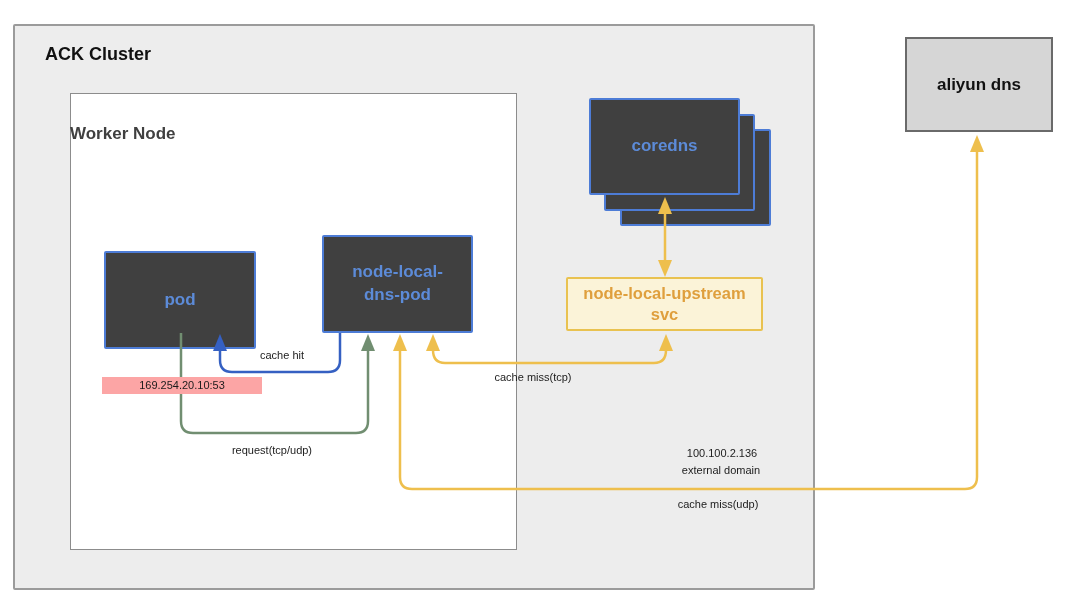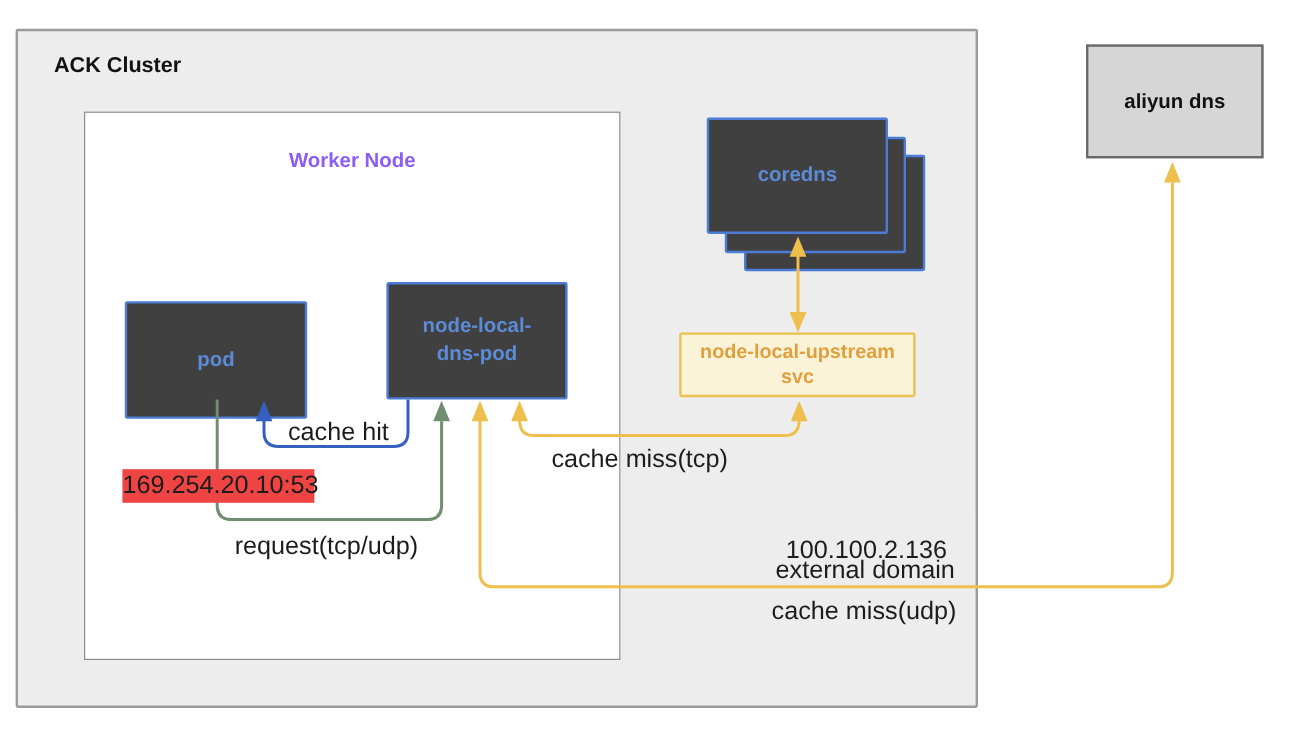--- a/index.html
+++ b/index.html
@@ -11,21 +11,21 @@
   
   .ack{
     left:13px;top:24px;width:802px;height:566px;
     background:#ededed;border:2px solid #9b9b9b;border-radius:2px;
   }
   .ack-label{left:45px;top:44px;font-size:18px;font-weight:bold;color:#111;}
   .wn{
     left:70px;top:93px;width:447px;height:457px;
     background:#ffffff;border:1.5px solid #8c8c8c;
   }
-  .wn-label{left:70px;top:124px;width:447px;text-align:center;font-size:17px;font-weight:bold;color:#8b5cf6;}
+  .wn-label{left:70px;top:124px;width:447px;font-size:17px;font-weight:bold;color:#404040;}
   
   .bluebox{
     background:#404040;border:2px solid #4d7cd6;border-radius:2px;
     display:flex;align-items:center;justify-content:center;
     color:#5c8bd8;font-weight:bold;font-size:17px;text-align:center;line-height:1.35;
   }
   .pod{left:104px;top:235px;width:152px;height:98px;margin-top:16px;}
   .dnspod{left:322px;top:235px;width:151px;height:98px;flex-direction:column;}
   .cd-back{left:620px;top:129px;width:151px;height:97px;}
   .cd-mid{left:604px;top:114px;width:151px;height:97px;}
@@ -41,25 +41,25 @@
   .aliyun{
     left:905px;top:37px;width:148px;height:95px;
     background:#d6d6d6;border:2.5px solid #6a6a6a;
     display:flex;align-items:center;justify-content:center;
     color:#111;font-weight:bold;font-size:17px;
   }
   
   #edges{position:absolute;left:0;top:0;width:1080px;height:609px;pointer-events:none;}
   
   .elabel{
-    position:absolute;font-size:21px;color:#1c1c1c;text-align:center;
+    position:absolute;font-size:11px;color:#1c1c1c;text-align:center;
     line-height:1.15;white-space:nowrap;
   }
   .lbl-cache-hit{left:227px;top:349px;width:110px;}
-  .lbl-listen{left:102px;top:391px;width:160px;background:#ef4444;padding:2px 0;}
+  .lbl-listen{left:102px;top:377px;width:160px;background:#fca5a5;padding:2px 0;}
   .lbl-request{left:192px;top:444px;width:160px;}
   .lbl-internal{left:451px;top:342px;width:160px;}
   .lbl-miss-tcp{left:453px;top:371px;width:160px;}
   .lbl-ext-ip{left:647px;top:447px;width:150px;}
   .lbl-ext-dom{left:646px;top:464px;width:150px;}
   .lbl-miss-udp{left:643px;top:498px;width:150px;}
 </style>
 </head>
 <body>
 

